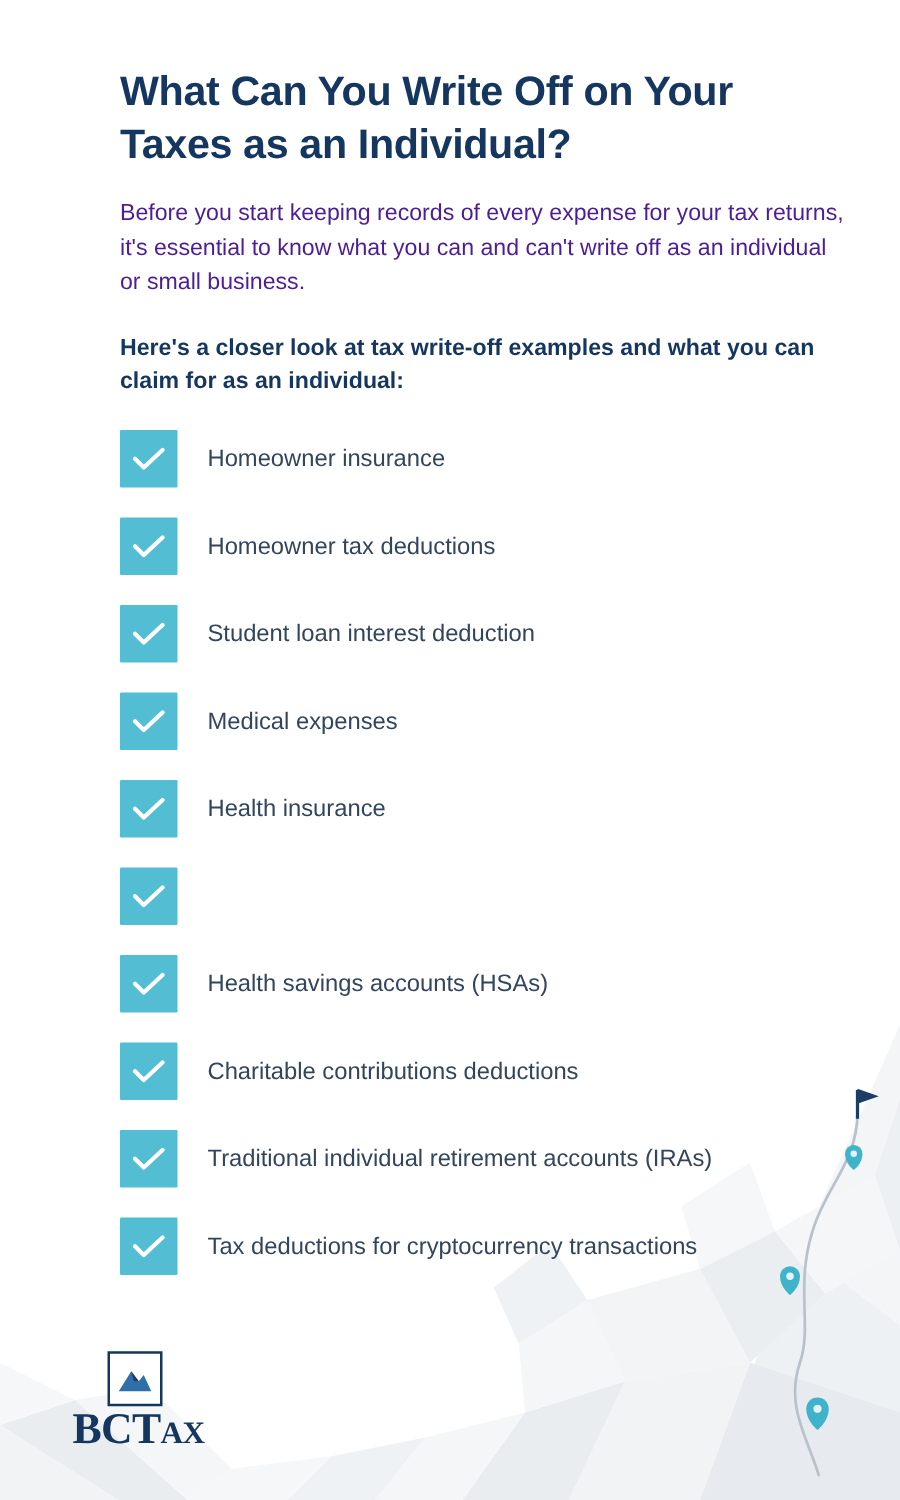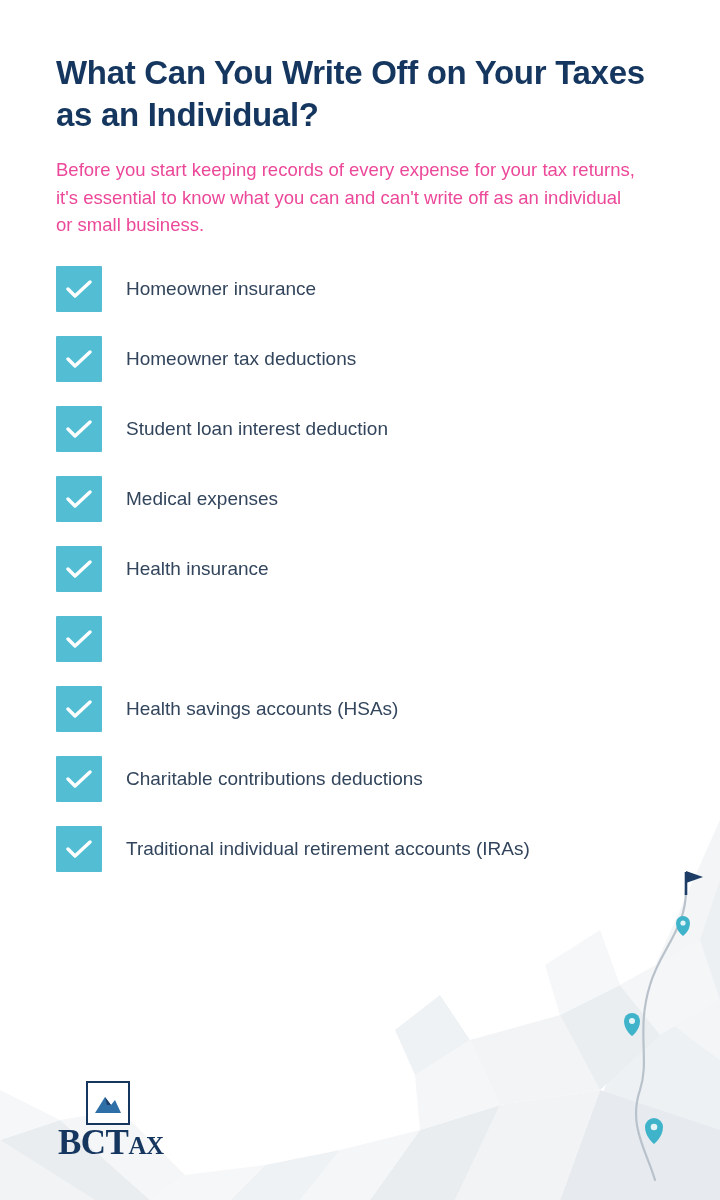--- a/index.html
+++ b/index.html
@@ -30,34 +30,35 @@
     top: 0;
     width: 720px;
     height: 1200px;
     pointer-events: none;
   }
 
   .content {
     position: relative;
     z-index: 5;
     padding: 52px 44px 0 56px;
+    margin-left: 40px;
   }
 
   .headline {
     color: #15365e;
     font-size: 33px;
     line-height: 1.28;
     font-weight: bold;
     letter-spacing: -0.3px;
     margin: 0 0 20px 0;
     max-width: 620px;
   }
 
   .intro {
-    color: #ec4899;
+    color: #4c1d95;
     font-size: 18.5px;
     line-height: 1.48;
     margin: 0 0 26px 0;
     max-width: 580px;
     font-weight: 400;
   }
 
   .subhead {
     color: #15365e;
     font-size: 18.5px;
@@ -192,20 +193,21 @@
       <circle cx="654" cy="1127" r="3.3" fill="#ffffff" opacity="0.85"></circle>
     </g>
   </svg>
 
   <div class="content">
 
     <h1 class="headline">What Can You Write Off on Your Taxes as an Individual?</h1>
 
     <p class="intro">Before you start keeping records of every expense for your tax returns, it's essential to know what you can and can't write off as an individual or small business.</p>
 
+    <p class="subhead">Here's a closer look at tax write-off examples and what you can claim for as an individual:</p>
 
     <ul class="checklist">
 
       <li class="check-item">
         <span class="checkbox">
           <svg width="26" height="20" viewBox="0 0 26 20">
               <polyline points="2,10 9,17 24,3" fill="none" stroke="#ffffff" stroke-width="3.4" stroke-linecap="round" stroke-linejoin="round"></polyline>
             </svg>
         </span>
         <span class="check-label">Homeowner insurance</span>
@@ -275,20 +277,28 @@
 
       <li class="check-item">
         <span class="checkbox">
           <svg width="26" height="20" viewBox="0 0 26 20">
               <polyline points="2,10 9,17 24,3" fill="none" stroke="#ffffff" stroke-width="3.4" stroke-linecap="round" stroke-linejoin="round"></polyline>
             </svg>
         </span>
         <span class="check-label">Traditional individual retirement accounts (IRAs)</span>
       </li>
 
+      <li class="check-item">
+        <span class="checkbox">
+          <svg width="26" height="20" viewBox="0 0 26 20">
+              <polyline points="2,10 9,17 24,3" fill="none" stroke="#ffffff" stroke-width="3.4" stroke-linecap="round" stroke-linejoin="round"></polyline>
+            </svg>
+        </span>
+        <span class="check-label">Tax deductions for cryptocurrency transactions</span>
+      </li>
 
     </ul>
   </div>
 
   <div class="logo-wrap">
     <span class="logo-mark">
       <svg width="30" height="24" viewBox="0 0 30 24">
         <polygon points="2,22 12,6 18,14 22,9 28,22" fill="#2f6fa8"></polygon>
         <polygon points="12,6 18,14 14,14" fill="#1d3d66"></polygon>
       </svg>

